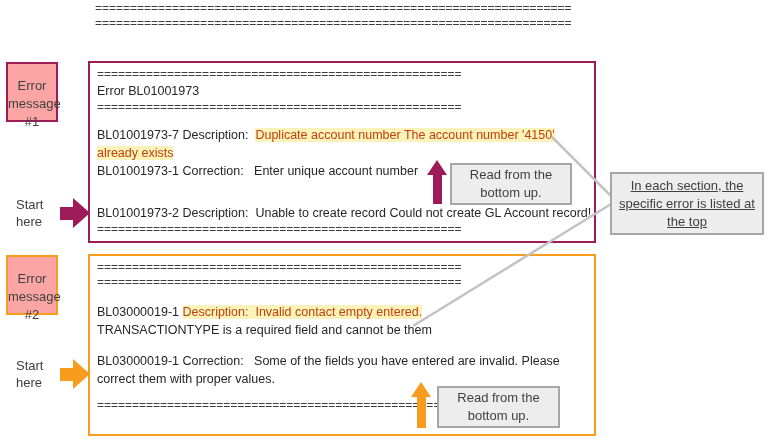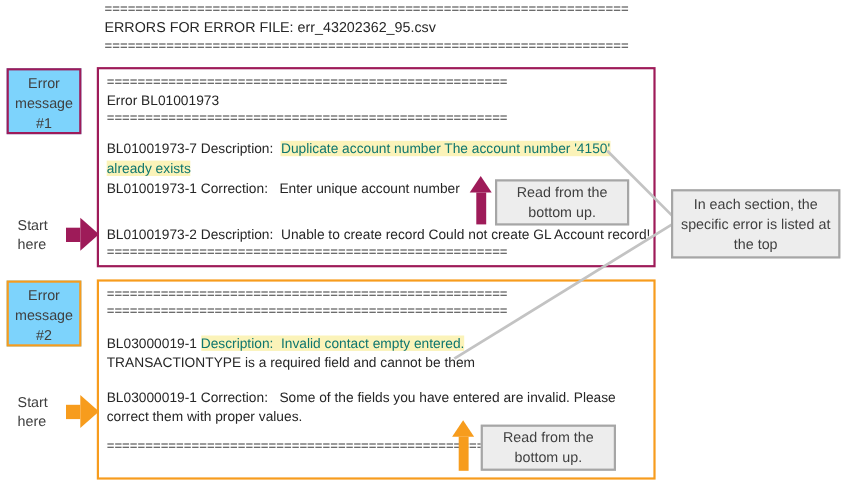--- a/index.html
+++ b/index.html
@@ -21,26 +21,26 @@
     position:absolute; left:88px; width:508px; height:182px;
     background:#ffffff; padding:4px 6px 0 7px; overflow:hidden;
   }
   .box1 { top:61px;  border:2.5px solid #9E1B59; }
   .box2 { top:254px; border:2.5px solid #F79C1D; }
   .tline { font-size:12.5px; line-height:18px; white-space:pre; }
   .gap-a { margin-top:11px; }
   .gap-b { margin-top:24px; }
   .gap-c { margin-top:13px; }
   .gap-d { margin-top:10px; }
-  .hl { background:#FBF3B9; color:#0f766e; white-space:pre; }
+  .hl { background:#FBF3B9; color:#c2410c; white-space:pre; }
 
   .label-box {
-    position:absolute; left:6px; width:68px; height:60px;
-    background:#7dd3fc; text-align:center; color:#404040;
-    font-size:13px; line-height:18px; padding-top:3px; z-index:20;
+    position:absolute; left:6px; width:52px; height:60px;
+    background:#fca5a5; text-align:center; color:#404040;
+    font-size:13px; line-height:18px; padding-top:13px; z-index:20;
   }
   .label-box.m { top:62px;  border:2.5px solid #9E1B59; }
   .label-box.o { top:255px; border:2.5px solid #F79C1D; }
 
   .start-text {
     position:absolute; left:16px; width:44px; 
     color:#404040; font-size:13px; line-height:17px;
   }
   .start1 { top:196px; }
   .start2 { top:357px; }
@@ -65,32 +65,31 @@
   .ua2 .head  { border-bottom:15px solid #F79C1D; }
   .ua2 .shaft { height:31px; background:#F79C1D; }
 
   .note-box {
     position:absolute; background:#EDEDED; border:2px solid #A6A6A6;
     color:#3f3f3f; text-align:center; font-size:13px; line-height:18px;
     z-index:30; display:flex; align-items:center; justify-content:center;
   }
   .read1 { left:450px; top:163px; width:122px; height:42px; }
   .read2 { left:437px; top:386px; width:123px; height:42px; }
-  .callout { left:610px; top:172px; width:154px; height:63px; z-index:45; padding:2px 6px; }
+  .callout { left:610px; top:172px; width:154px; height:63px; z-index:45; padding:2px 6px;text-decoration:underline; }
 
   .connectors { position:absolute; left:0; top:0; z-index:40; pointer-events:none; }
 </style>
 </head>
 <body>
 
 <div class="canvas">
 
   <div class="header">
     <div class="sep">====================================================================</div>
-    <div class="header-title">ERRORS FOR ERROR FILE: err_43202362_95.csv</div>
     <div class="sep">====================================================================</div>
   </div>
 
   <div class="errbox box1">
     <div class="sep">====================================================</div>
     <div class="tline">Error BL01001973</div>
     <div class="sep">====================================================</div>
     <div class="tline gap-a"><span>BL01001973-7 Description:  </span><span class="hl">Duplicate account number The account number '4150'</span></div>
     <div class="tline"><span class="hl">already exists</span></div>
     <div class="tline">BL01001973-1 Correction:   Enter unique account number</div>

